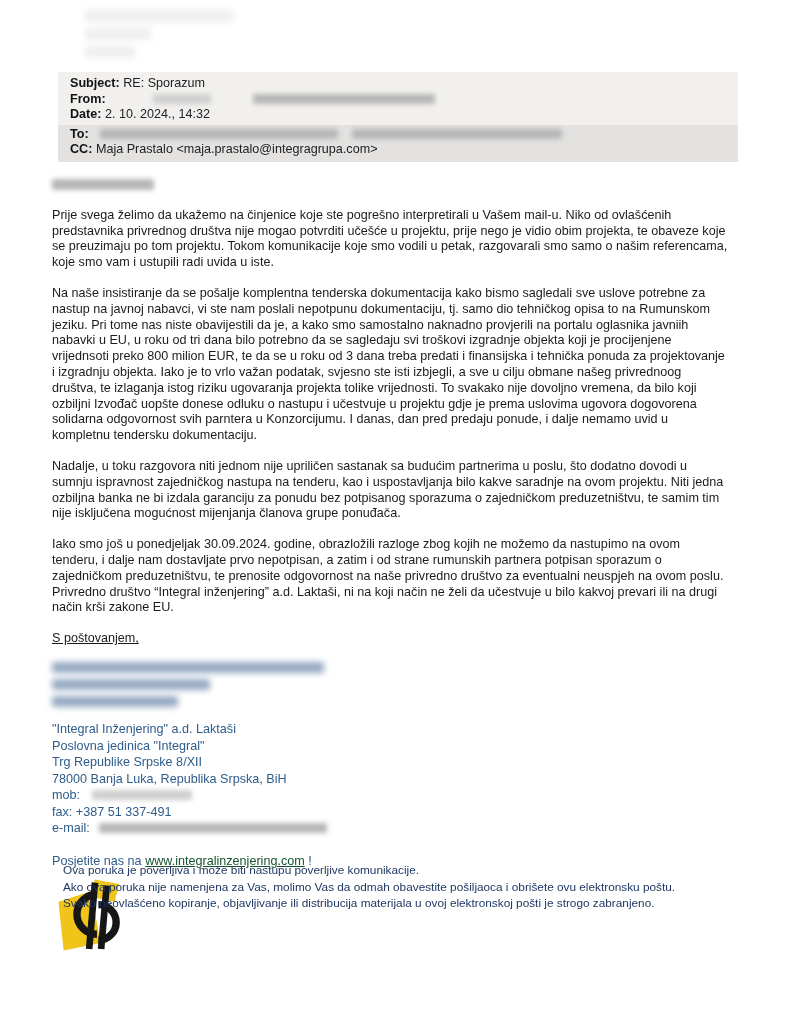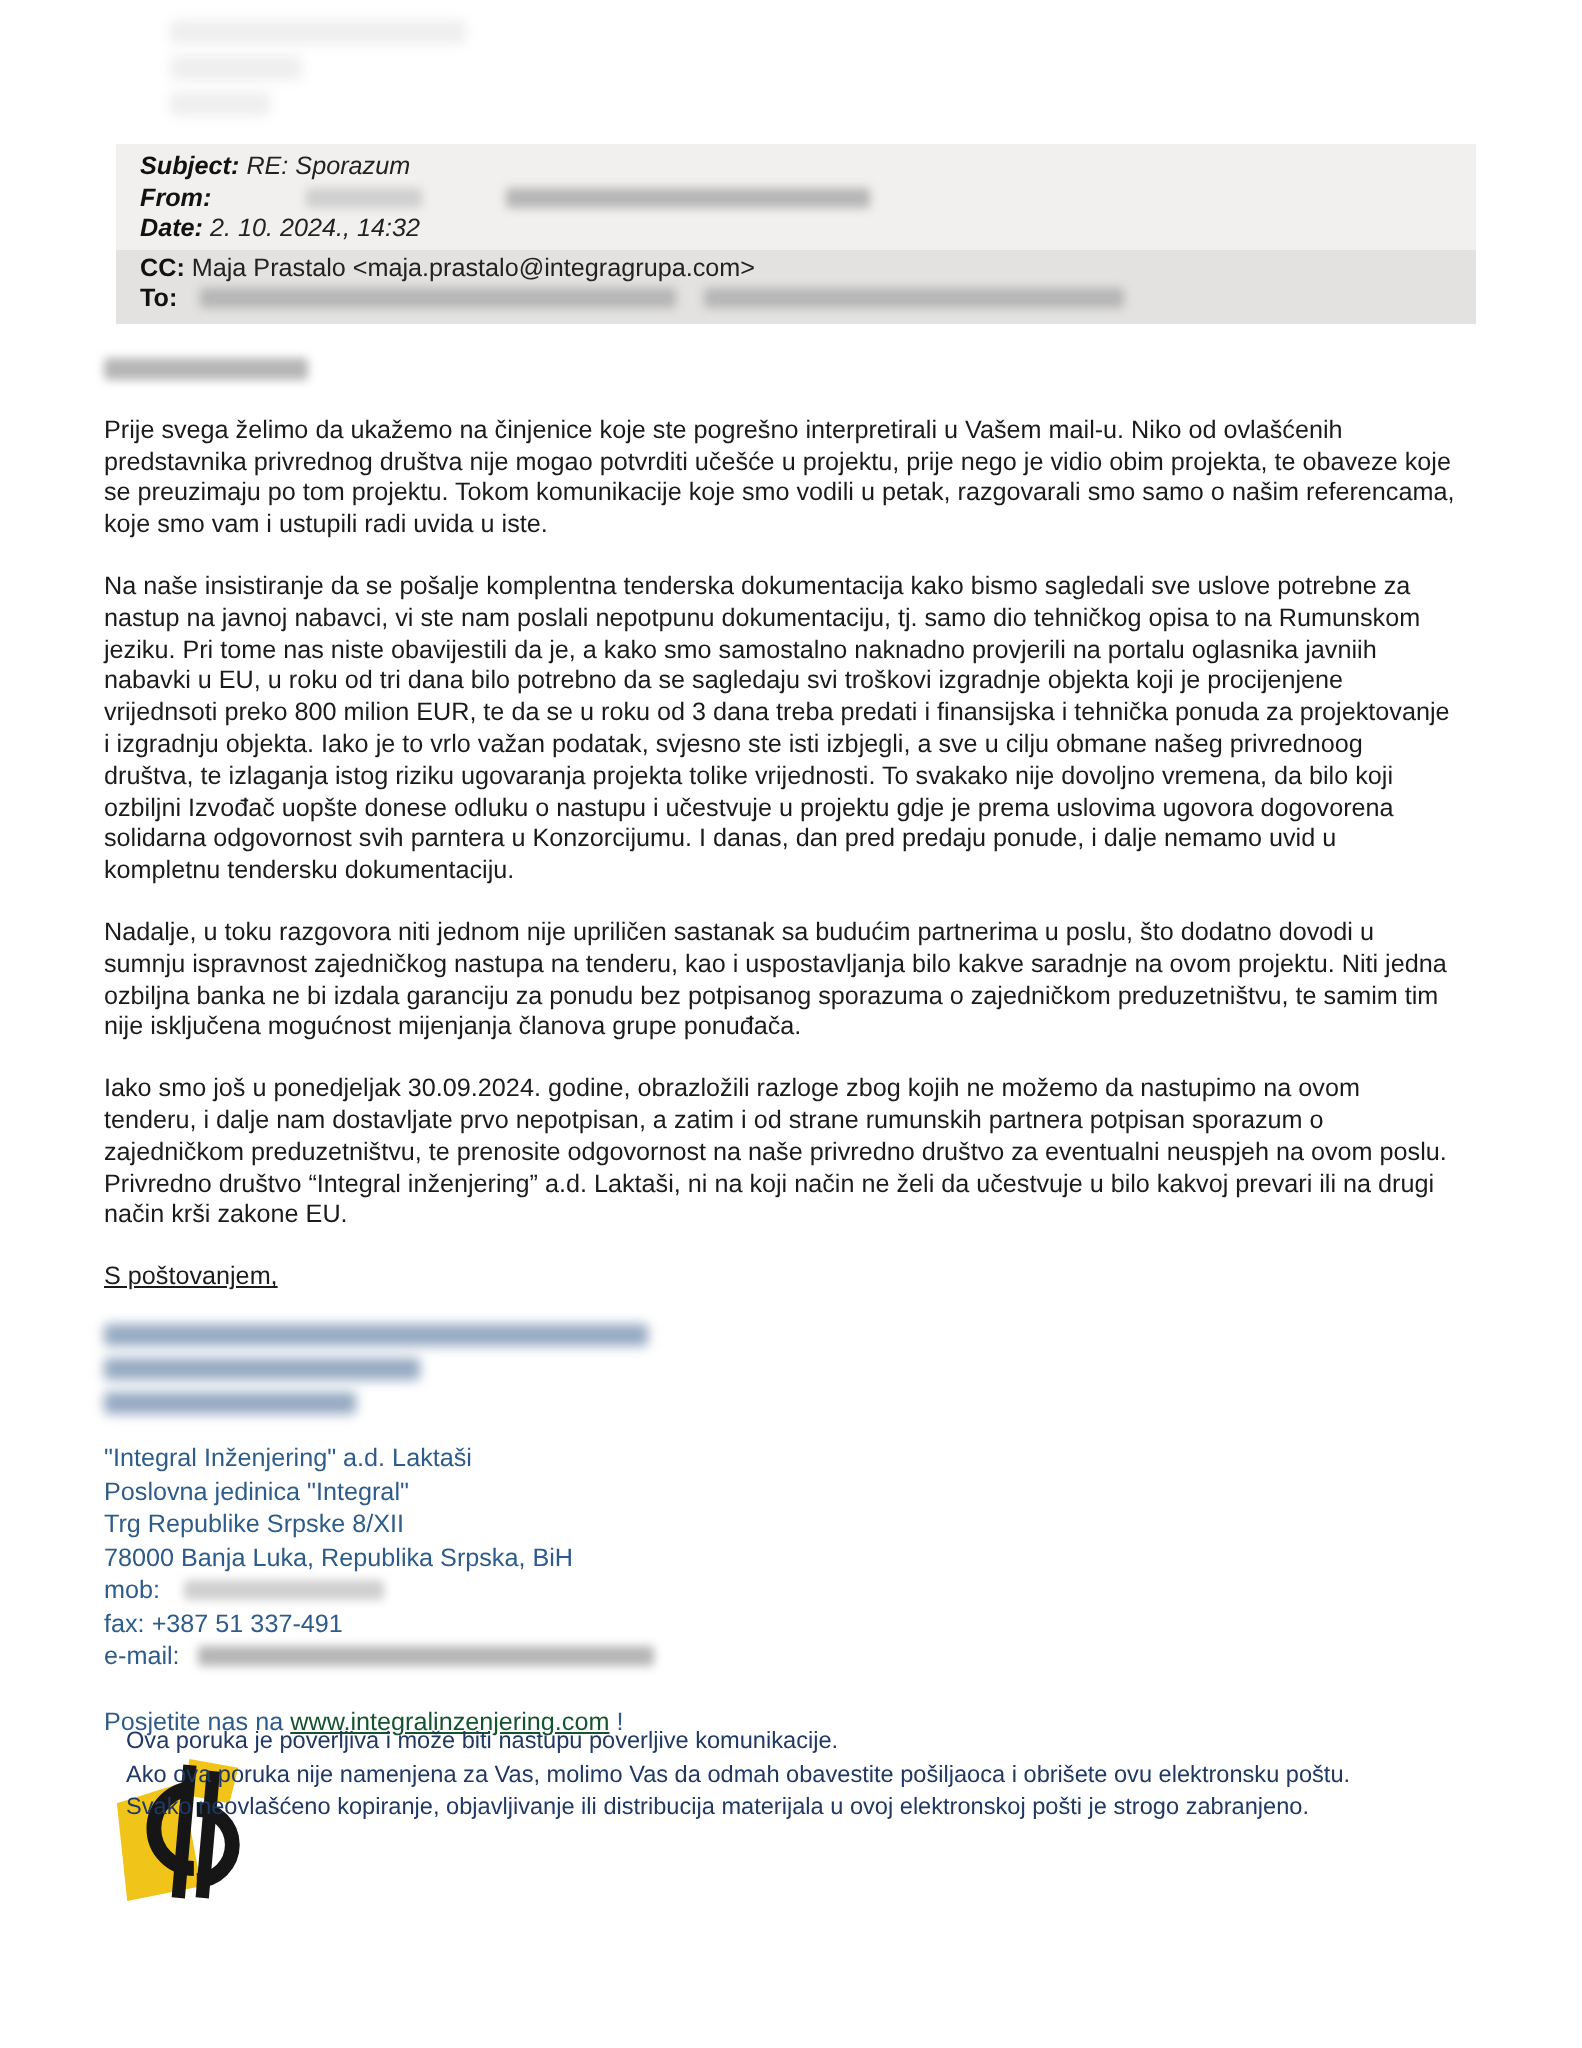--- a/index.html
+++ b/index.html
@@ -11,21 +11,21 @@
   }
   
   .top-redactions { position:absolute; top:10px; left:85px; }
   .top-redactions .blob { background:#c9c9c9; opacity:.30; filter:blur(3px); border-radius:2px; height:12px; margin-bottom:6px; }
 
   
   .mail-header {
     position:absolute; top:72px; left:58px; width:680px;
     font-size:12.6px; line-height:15.6px;
   }
-  .mail-header .sec-a { background:#f1f0ee; padding:4px 12px 2px 12px;font-style:italic; }
+  .mail-header .sec-a { background:#f1f0ee; padding:4px 12px 2px 12px; }
   .mail-header .sec-b { background:#e3e2e1; padding:2px 12px 4px 12px; }
   .hrow { white-space:nowrap; }
   .hlabel { font-weight:bold; color:#111; }
   .hvalue { color:#222; }
 
   
   .redact {
     display:inline-block; height:10px; border-radius:2px;
     background:#b6b6b6; filter:blur(2.5px);
     vertical-align:baseline; transform:translateY(1px);
@@ -92,27 +92,27 @@
         <span class="redact light" style="width:58px; margin-left:44px"></span>
         <span class="redact" style="width:182px; margin-left:38px"></span>
       </div>
       <div class="hrow">
         <span class="hlabel">Date:</span>
         <span class="hvalue">2. 10. 2024., 14:32</span>
       </div>
     </div>
     <div class="sec-b">
       <div class="hrow">
-        <span class="hlabel">CC:</span>
-        <span class="hvalue">Maja Prastalo &lt;maja.prastalo@integragrupa.com&gt;</span>
-      </div>
-      <div class="hrow">
         <span class="hlabel">To:</span>
         <span class="redact" style="width:238px; margin-left:8px"></span>
         <span class="redact" style="width:210px; margin-left:10px"></span>
+      </div>
+      <div class="hrow">
+        <span class="hlabel">CC:</span>
+        <span class="hvalue">Maja Prastalo &lt;maja.prastalo@integragrupa.com&gt;</span>
       </div>
     </div>
   </div>
 
   <div class="mail-body">
     <div class="greeting">
       <span class="redact" style="width:102px; height:11px"></span>
     </div>
 
     <p>Prije svega želimo da ukažemo na činjenice koje ste pogrešno interpretirali u Vašem mail-u. Niko od ovlašćenih predstavnika privrednog društva nije mogao potvrditi učešće u projektu, prije nego je vidio obim projekta, te obaveze koje se preuzimaju po tom projektu. Tokom komunikacije koje smo vodili u petak, razgovarali smo samo o našim referencama, koje smo vam i ustupili radi uvida u iste.</p>

